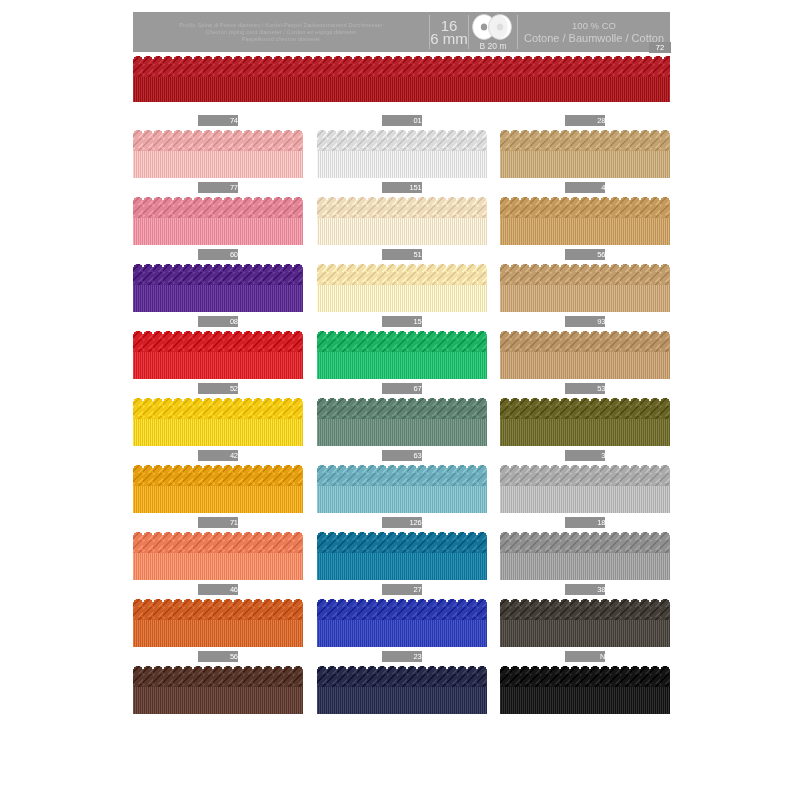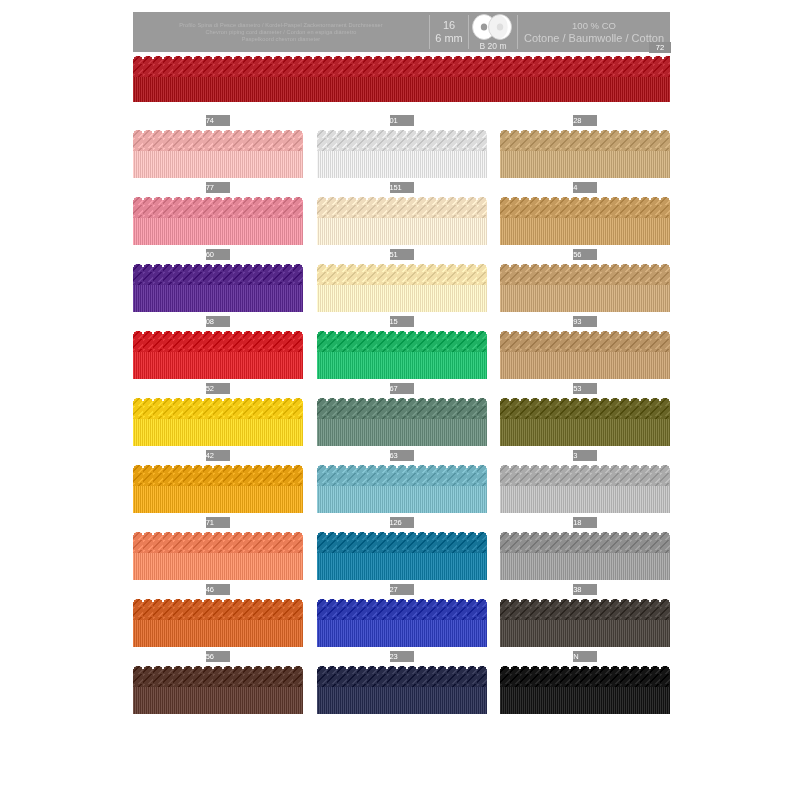--- a/index.html
+++ b/index.html
@@ -53,21 +53,21 @@
   .hdr-div {
     width: 1px;
     background: #b8b8b8;
     margin: 3px 0;
   }
   .hdr-size {
     flex: 0 0 38px;
     display: flex; flex-direction: column;
     align-items: center; justify-content: center;
     color: #e2e2e2;
-    font-size: 11px;
+    font-size: 15px;
     line-height: 13px;
   }
   .hdr-spool {
     flex: 0 0 48px;
     position: relative;
     display: flex;
     align-items: flex-start;
     justify-content: center;
   }
   .spool-icon { margin-top: 2px; }
@@ -119,26 +119,26 @@
   .cell {
     width: 170px;
     margin-right: 14px;
     position: relative;
   }
   .cell:last-child { margin-right: 0; }
   .cell-label {
     position: absolute;
     left: 50%; top: 0;
     transform: translateX(-50%);
-    width: 24px; height: 11px;
+    width: 40px; height: 11px;
     background: #8f8f8f;
     color: #ffffff;
     font-size: 7.5px;
     line-height: 11px;
-    text-align: left;
+    text-align: right;
     letter-spacing: -0.2px;
   }
   .cell-swatch {
     position: absolute;
     left: 0; top: 13px;
     width: 170px; height: 50px;
   }
 
   
   .cord {

